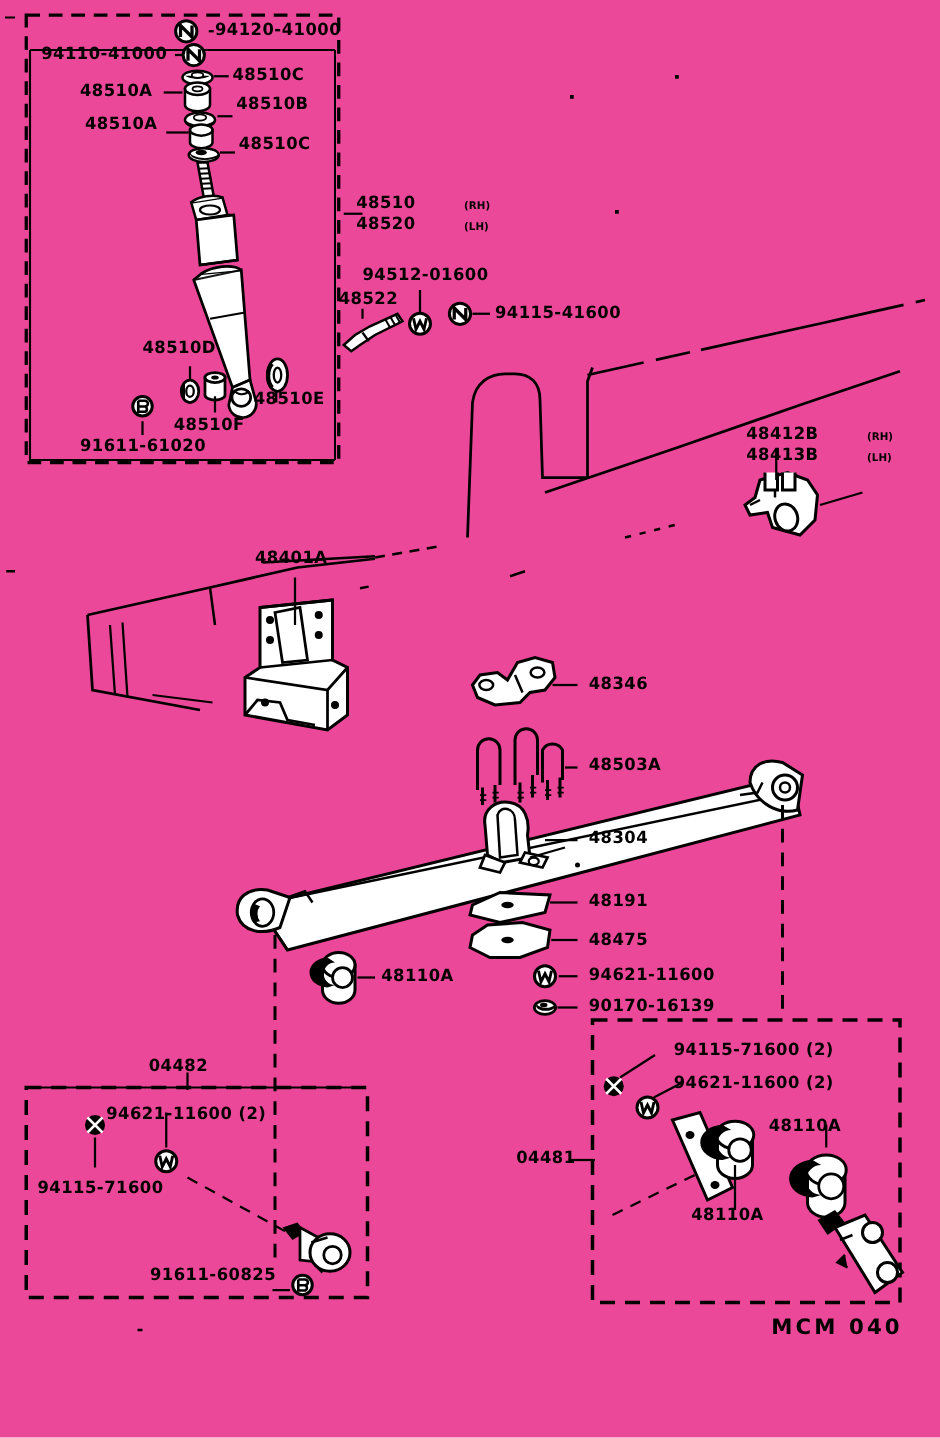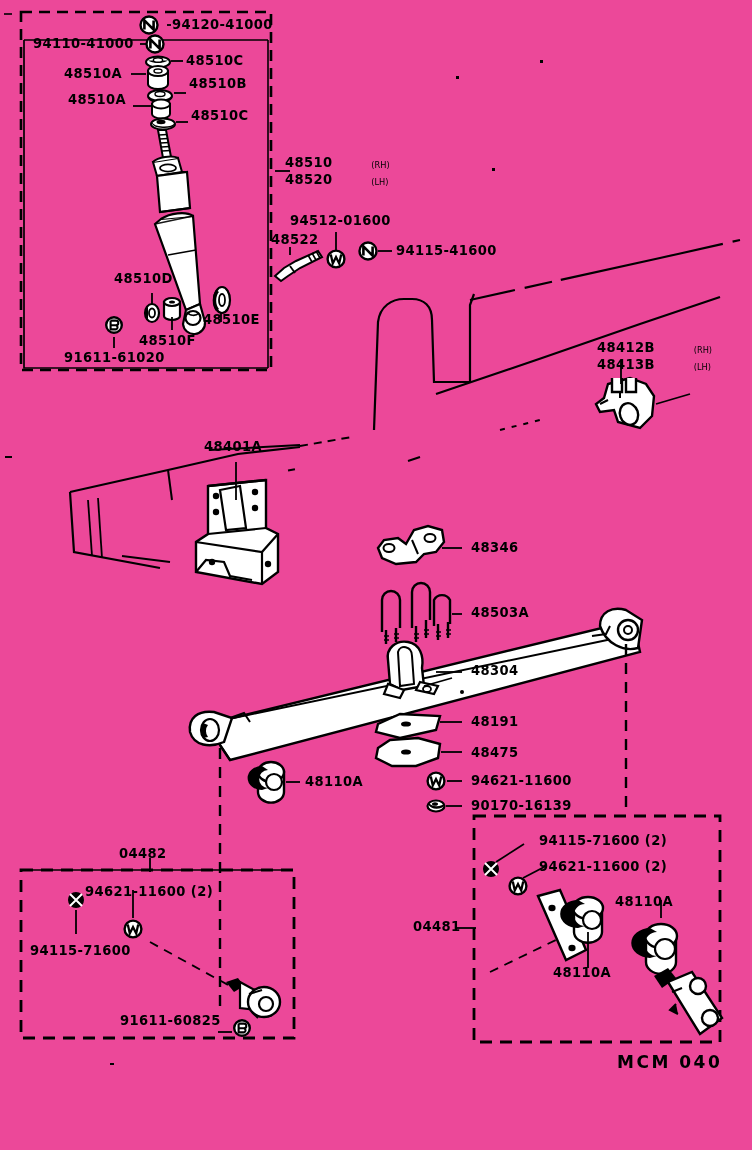--- a/index.html
+++ b/index.html
@@ -32,21 +32,21 @@
     letter-spacing: 0.4px;
     color: #000000;
     white-space: nowrap;
     line-height: 1.12;
     transform: scaleX(0.97);
     transform-origin: left center;
   }
   .lbl-right { text-align: right; }
   .sub {
     font-size: 8.5px;
-    font-weight: normal;
+    font-weight: bold;
     letter-spacing: 0;
     vertical-align: baseline;
     position: relative;
     top: 1px;
     margin-left: 40px;
   }
   .watermark {
     position: absolute;
     font-family: "DejaVu Sans", sans-serif;
     font-size: 17px;

